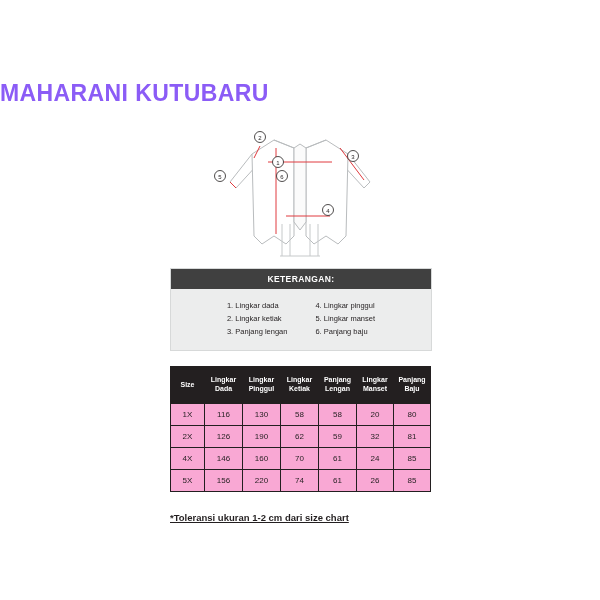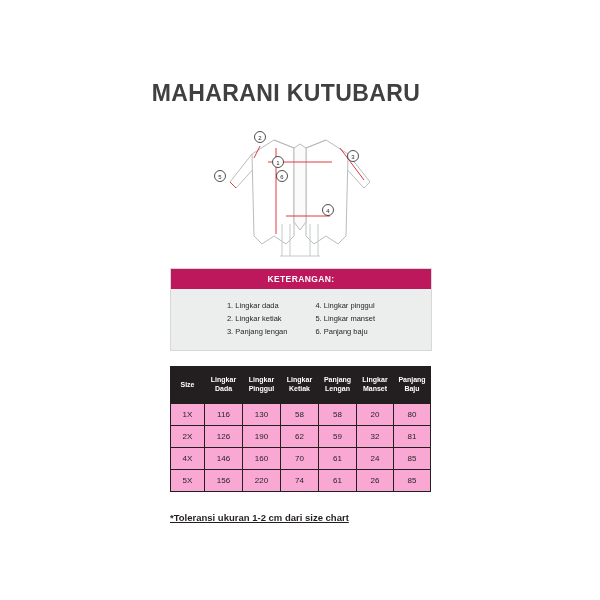--- a/index.html
+++ b/index.html
@@ -19,25 +19,24 @@
     width: 600px;
     height: 600px;
   }
 
   
   .title {
     position: absolute;
     top: 80px;
     left: 0;
     width: 572px;
-    text-align: center;
     font-size: 23px;
     font-weight: bold;
     letter-spacing: 0.4px;
-    color: #404040;
+    color: #8b5cf6;
   }
 
   
   .illus {
     position: absolute;
     top: 104px;
     left: 190px;
     width: 220px;
     height: 160px;
   }
@@ -46,21 +45,21 @@
   
   .keterangan {
     position: absolute;
     left: 170px;
     top: 268px;
     width: 260px;
     background: #eceded;
     border: 1px solid #d7d9d9;
   }
   .keterangan-head {
-    background: #be185d;
+    background: #404040;
     color: #ffffff;
     text-align: center;
     font-size: 8.5px;
     font-weight: bold;
     letter-spacing: 0.4px;
     padding: 5px 0 5px 0;
   }
   .keterangan-body {
     display: flex;
     justify-content: center;

